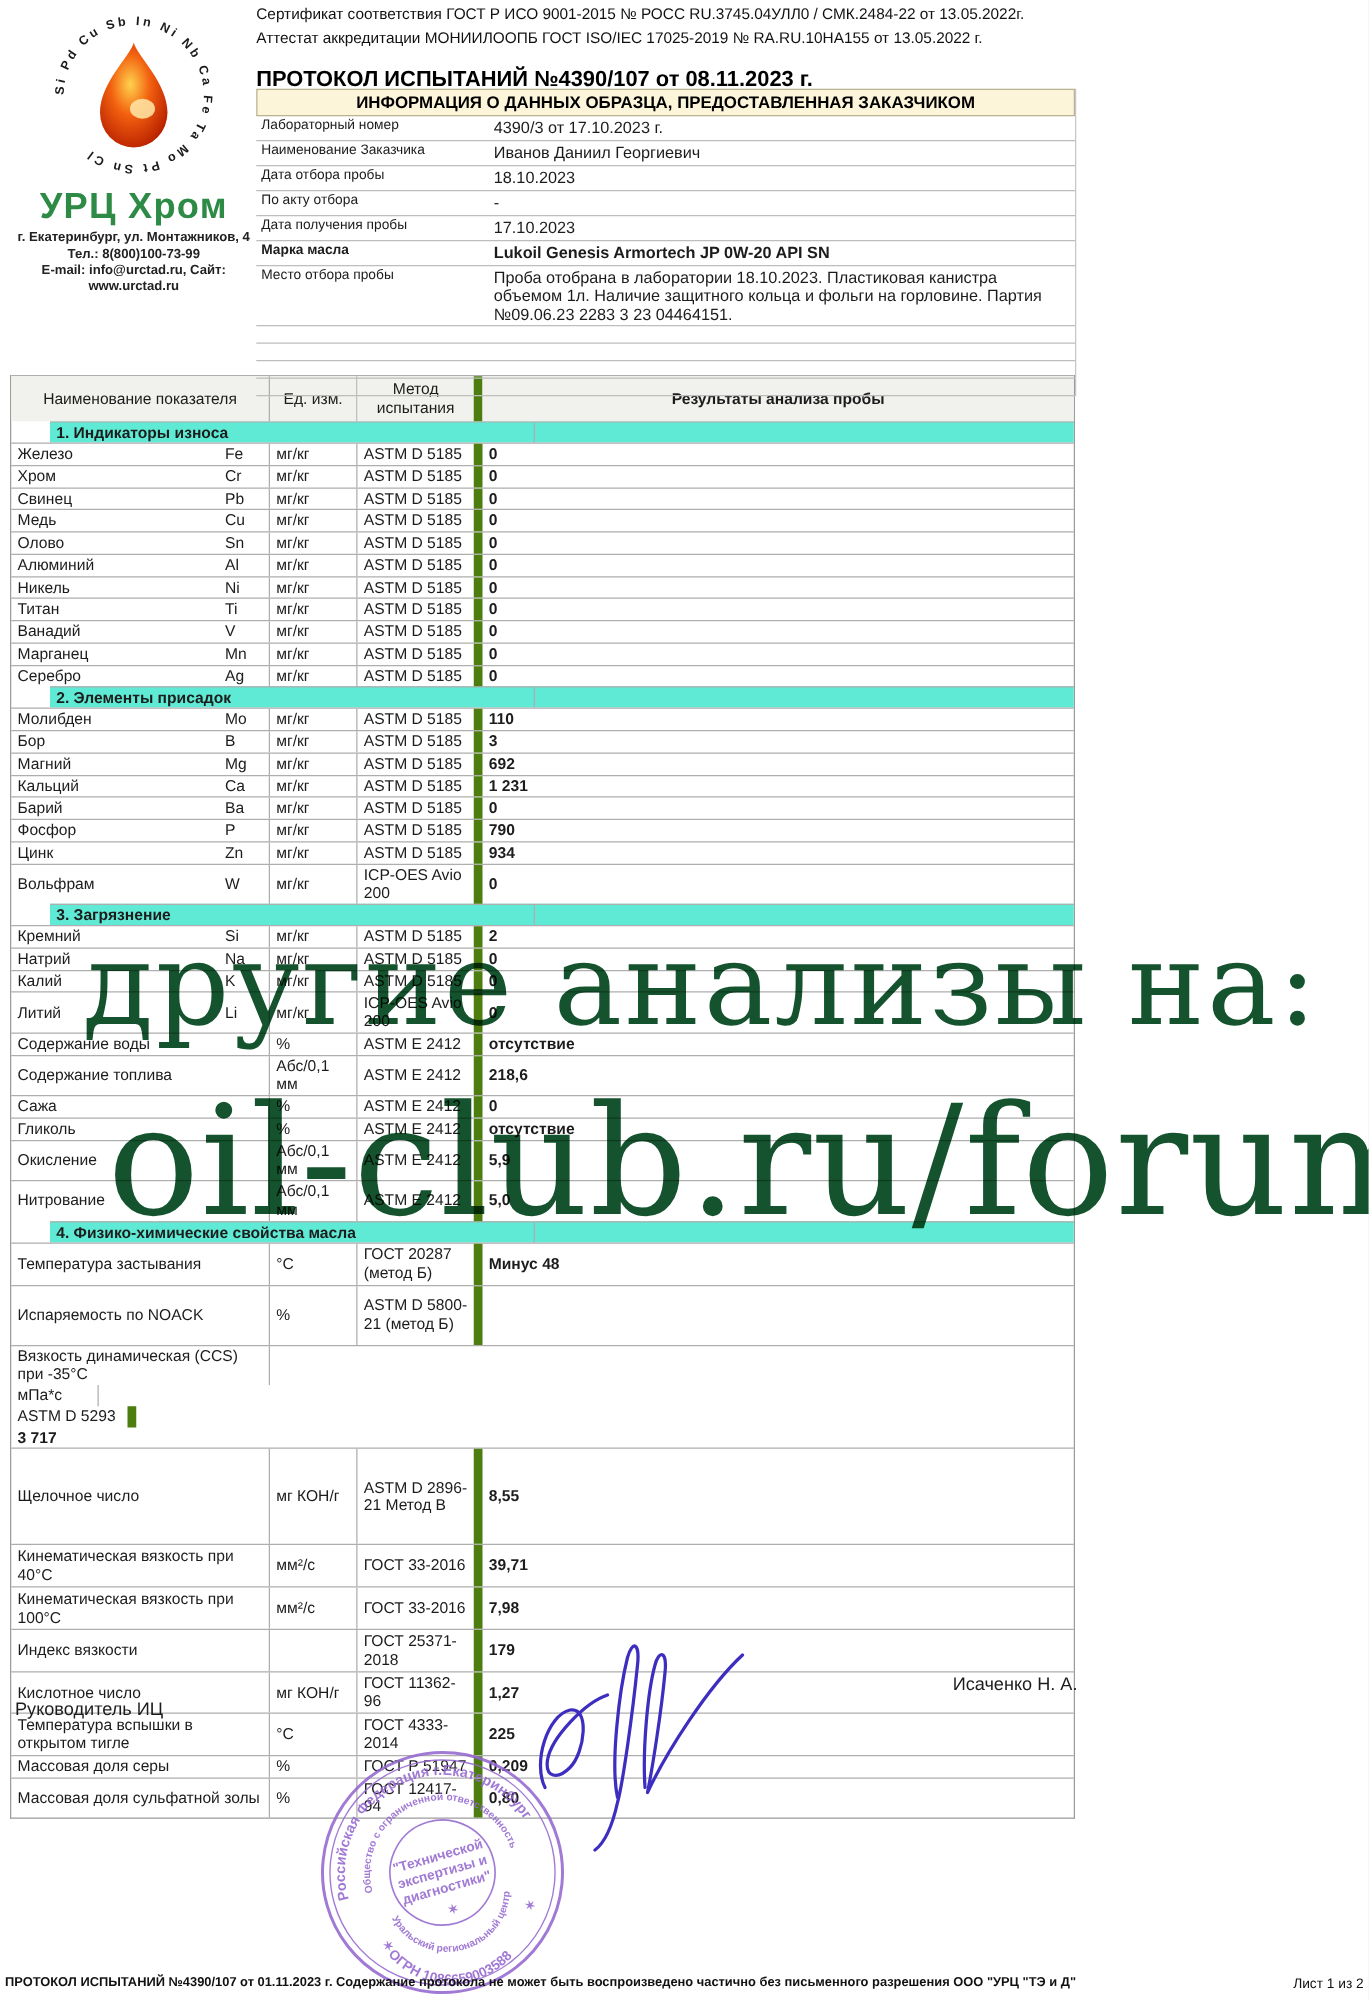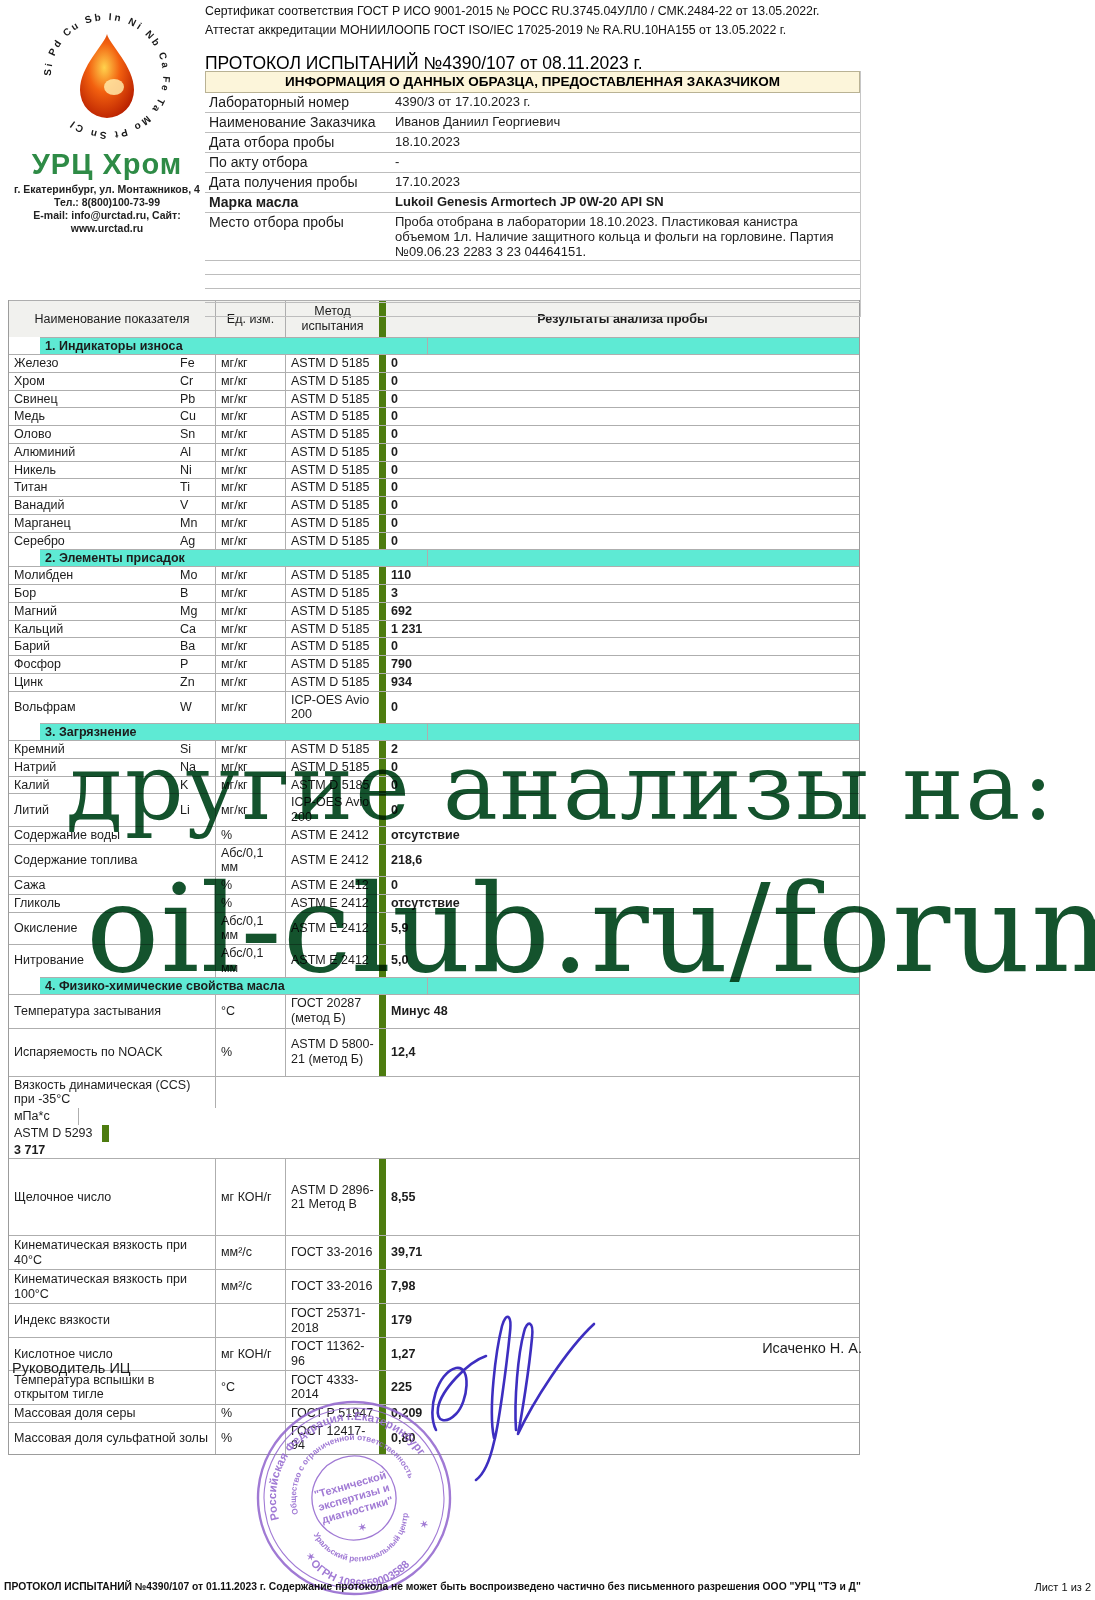--- a/index.html
+++ b/index.html
@@ -6,29 +6,29 @@
   .page{position:relative;width:1095px;height:1600px;background:#ffffff;overflow:hidden;
         font-family:"Liberation Sans",sans-serif;color:#1c1c1c;}
 
   
   .header-zone{position:relative;height:300px;}
   .logo-block{position:absolute;left:12px;top:4px;width:190px;text-align:center;}
   .org-name{color:#2e8b46;font-weight:bold;font-size:29px;letter-spacing:1px;line-height:1;margin-top:-6px;}
   .addr{font-size:10.5px;line-height:1.25;margin-top:4px;font-weight:bold;color:#222;}
   .head-right{position:absolute;left:205px;top:2px;width:660px;}
   .cert-line{font-size:12.3px;line-height:1.55;color:#111;}
-  .protocol-title{font-size:17.5px;font-weight:normal;margin-top:13px;color:#000;}
+  .protocol-title{font-size:17.5px;font-weight:bold;margin-top:13px;color:#000;}
 
   
   .info-table{position:absolute;left:205px;top:71px;width:655px;border-right:1px solid #c6c6c6;}
   .info-banner{background:#fcf5da;border:1px solid #b9b294;font-weight:bold;font-size:13.5px;
                text-align:center;padding:2px 0 3px 0;color:#000;}
   .irow{display:flex;align-items:flex-start;border-bottom:1px solid #bdbdbd;min-height:17px;padding:1px 0 1px 4px;}
   .irow.empty{min-height:11px;}
-  .ilabel{width:186px;flex:none;font-size:14px;}
+  .ilabel{width:186px;flex:none;font-size:11px;}
   .ivalue{flex:1;font-size:13px;padding-right:6px;}
   .irow.b .ilabel,.irow.b .ivalue{font-weight:bold;}
 
   
   .results-table{margin-left:8px;width:850px;border:1px solid #9c9c9c;border-top:none;font-size:12.5px;}
   .trow{display:flex;align-items:stretch;border-top:1px solid #aeaeae;min-height:16px;}
   .c{box-sizing:border-box;display:flex;align-items:center;padding:1px 5px;line-height:1.18;}
   .chead{justify-content:center;text-align:center;background:#f1f1ee;min-height:36px;}
   .cname{width:207px;flex:none;border-right:1px solid #aeaeae;}
   .cunit{width:70px;flex:none;border-right:1px solid #aeaeae;}
@@ -431,21 +431,20 @@
           <div class="c cunit">°С</div>
           <div class="c cmethod">ГОСТ 20287 (метод Б)</div>
           <div class="c cresult">Минус 48</div>
         </div>
         <div class="trow row" data-row-id="noack">
           <div class="c cname">
             <div class="nm">Испаряемость по NOACK</div>
           </div>
           <div class="c cunit">%</div>
           <div class="c cmethod">ASTM D 5800-21  (метод Б)</div>
-          <div class="c cresult">12,4</div>
         </div>
         <div class="trow row" data-row-id="ccs">
           <div class="c cname">
             <div class="nm">Вязкость динамическая (CCS) при -35°С</div>
           </div>
           <div class="c cunit">мПа*с</div>
           <div class="c cmethod">ASTM D 5293</div>
           <div class="c cresult">3 717</div>
         </div>
         <div class="trow row" data-row-id="tbn">

